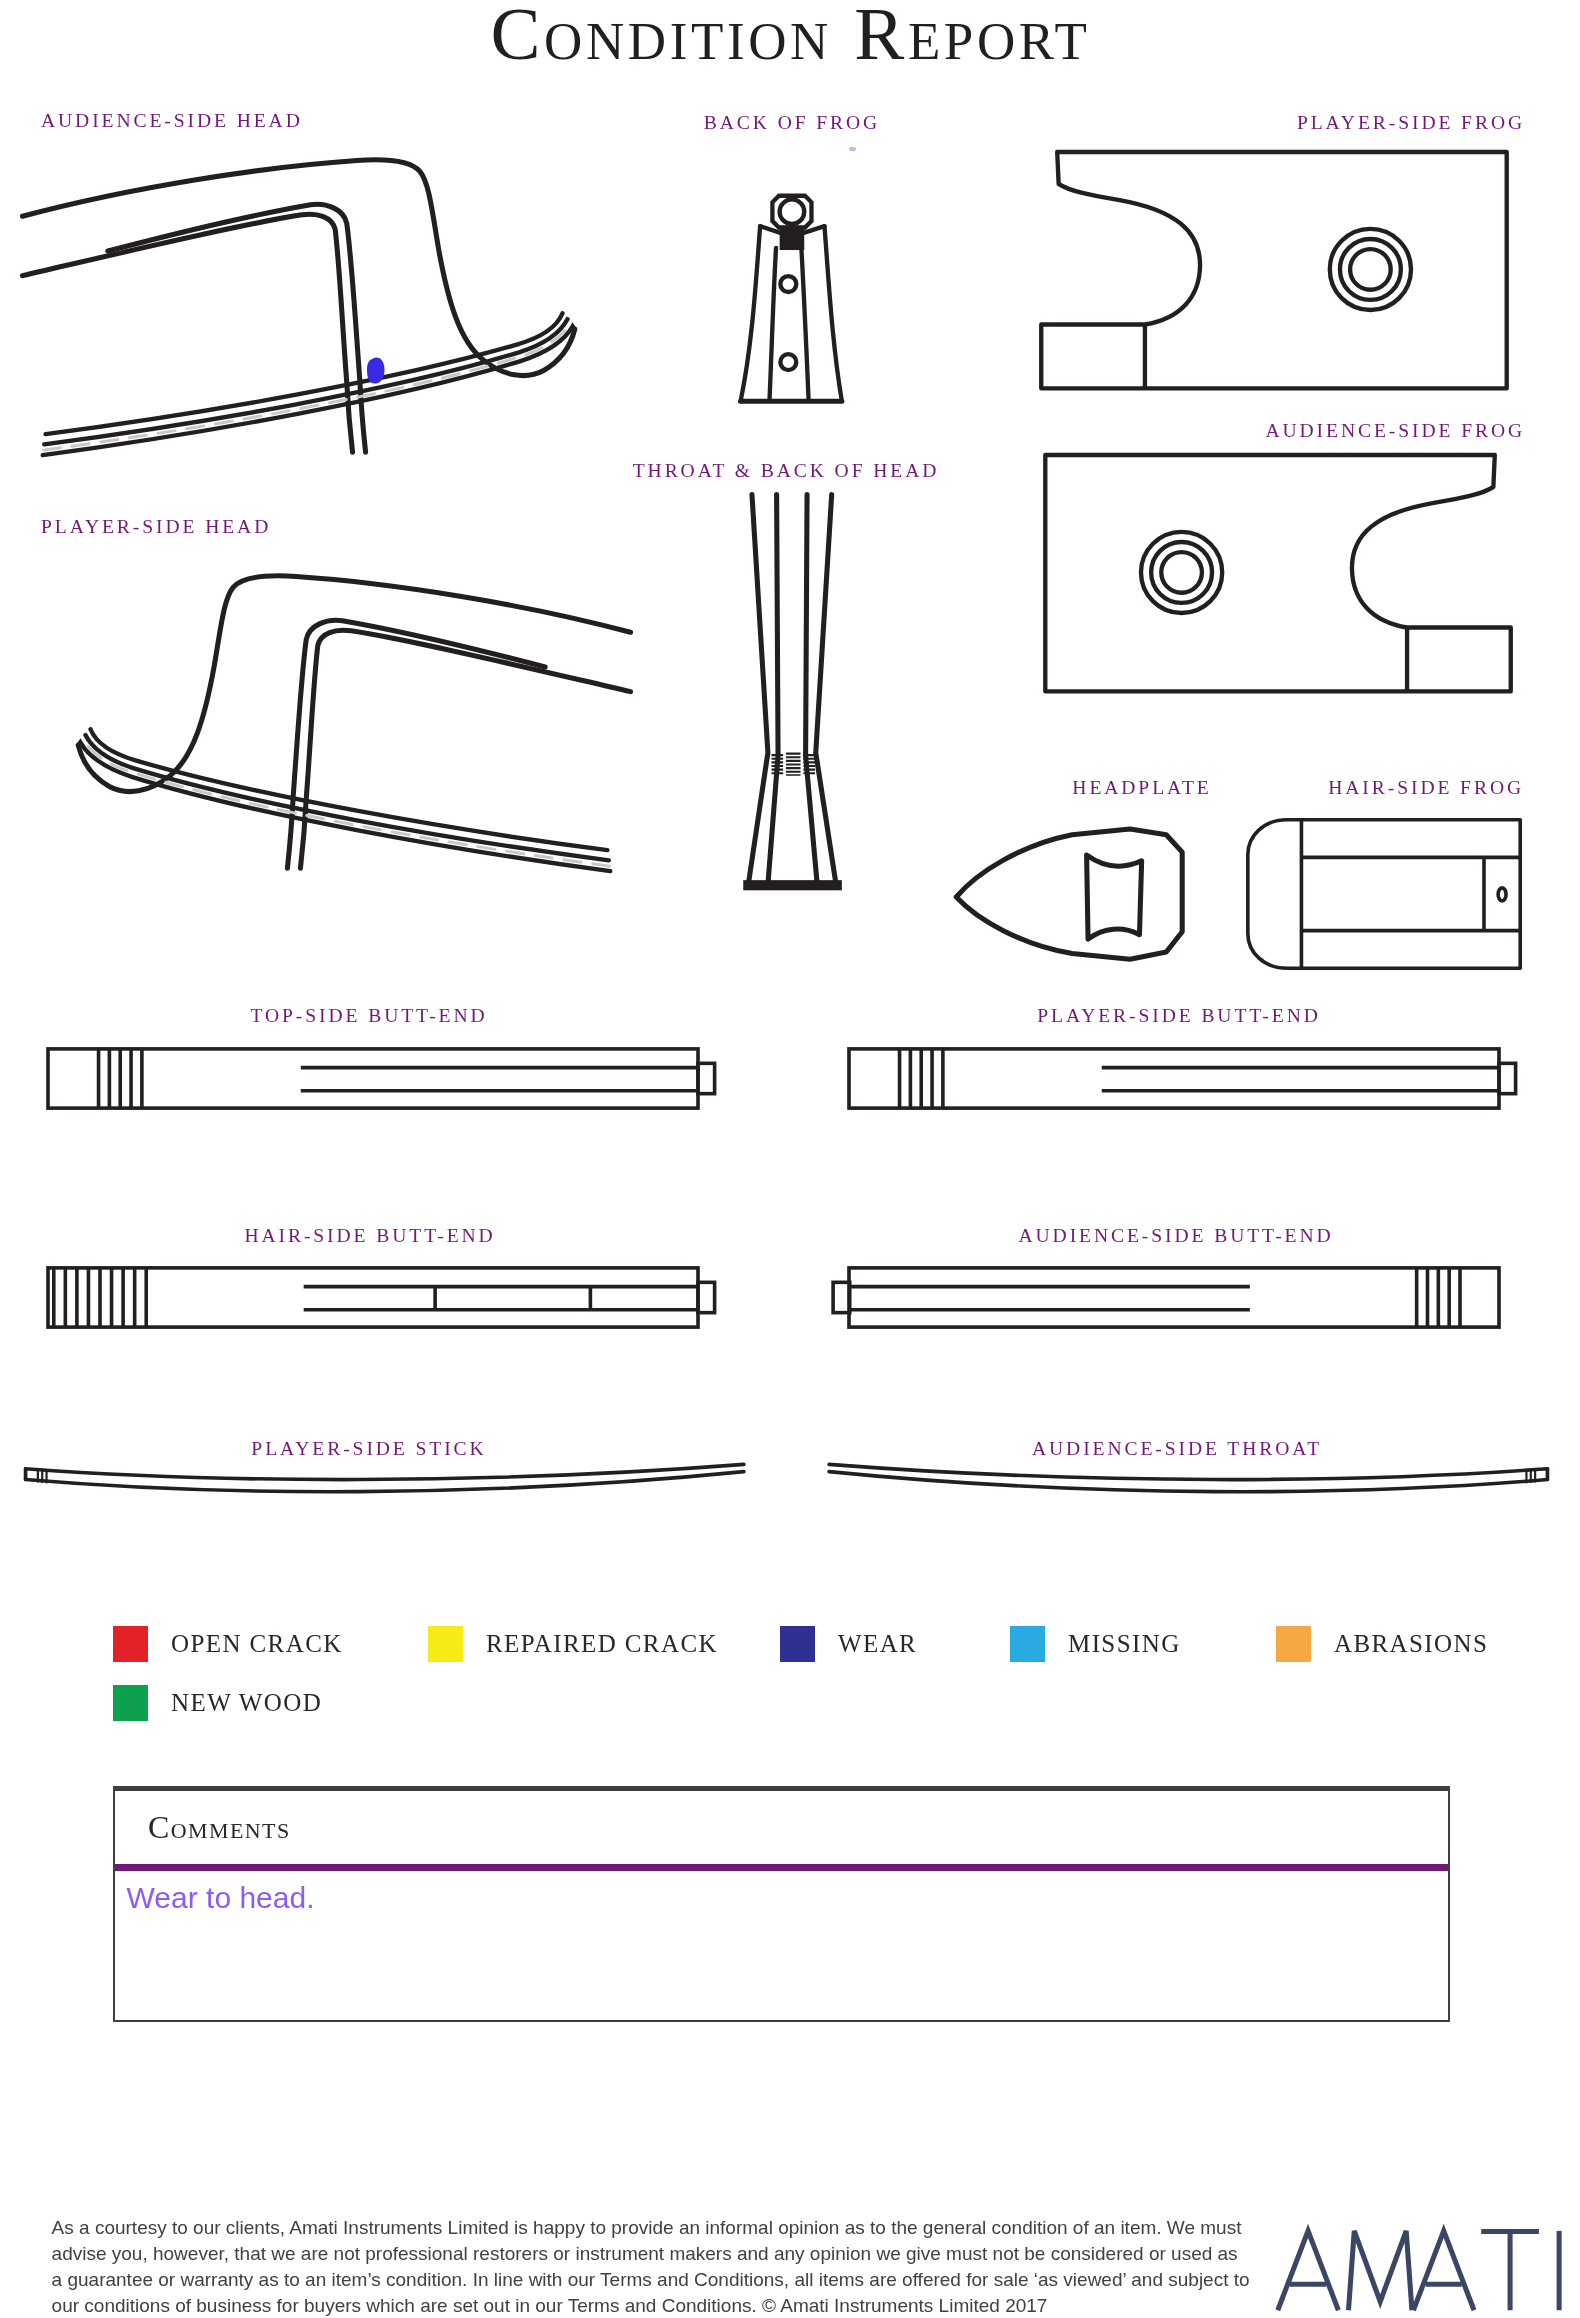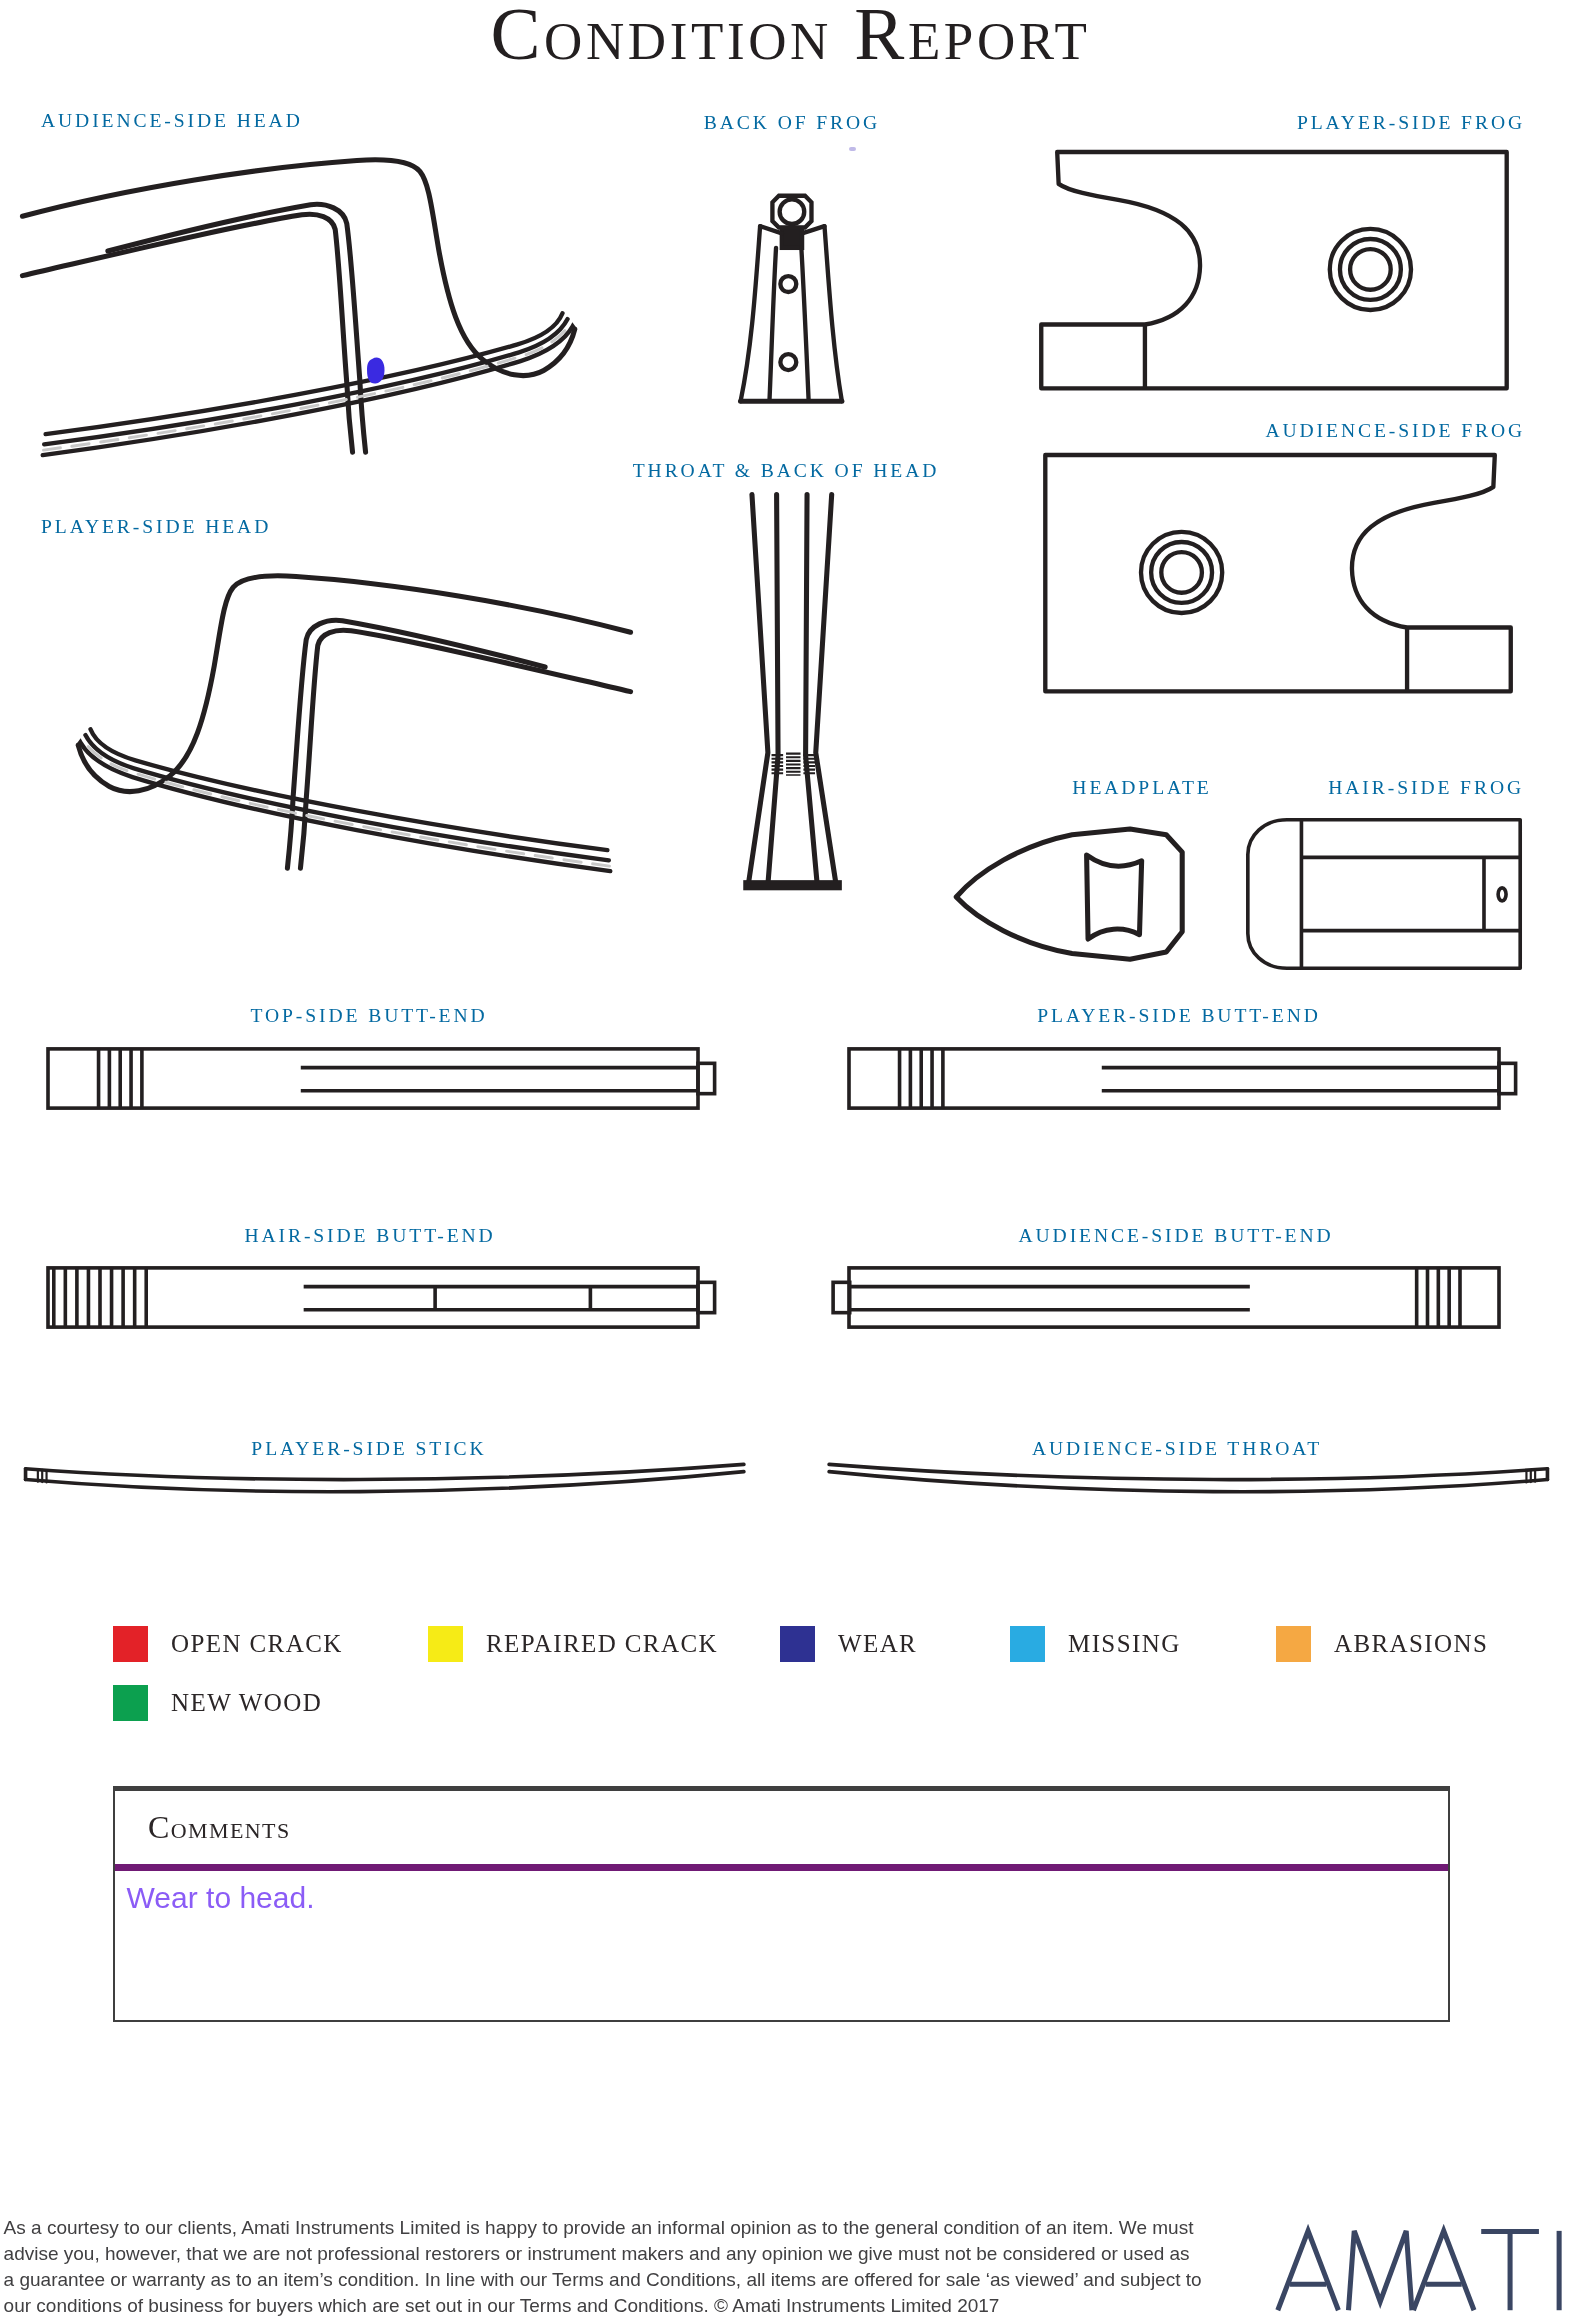--- a/index.html
+++ b/index.html
@@ -1,40 +1,40 @@
 <!DOCTYPE html>
 <html style="font-size:11.6px"><head>
 <meta charset="utf-8">
 <style>
   html,body{margin:0;padding:0;background:#ffffff;}
   #page{position:relative;width:1581px;height:2319px;background:#fff;overflow:hidden;
         font-family:"Liberation Serif",serif;color:#2b2627;}
   .title{position:absolute;top:-4.3px;left:0;width:100%;text-align:center;
          font-variant:small-caps;font-size:75px;letter-spacing:3.6px;color:#231f20;line-height:1;}
   .dlabel{position:absolute;font-family:"Liberation Serif",serif;font-size:19.6px;
-          letter-spacing:2.9px;color:#0369a1;white-space:nowrap;}
+          letter-spacing:2.9px;color:#701a75;white-space:nowrap;}
   .dlabel.ctr{transform:translateX(-50%);}
   svg{position:absolute;overflow:visible;}
   .speck{position:absolute;width:6.5px;height:4.3px;border-radius:2.2px;opacity:.85;}
   
   .leg-item{position:absolute;display:flex;align-items:center;gap:23px;}
   .leg-swatch{width:35px;height:36px;flex:0 0 auto;}
   .leg-label{font-size:25px;letter-spacing:1.4px;color:#2b2627;white-space:nowrap;}
   
   .comments{position:absolute;left:113px;top:1786px;width:1337px;height:236px;
             border:2.2px solid #3f3f3f;border-top-width:5px;box-sizing:border-box;background:#fff;}
   .comments-header{height:73px;border-bottom:7px solid #701a75;box-sizing:content-box;
                    display:flex;align-items:center;padding-left:33px;
                    font-variant:small-caps;font-size:32px;letter-spacing:1.4px;color:#2b2627;}
   .comments-body{padding:10px 11.6px;font-family:"Liberation Sans",sans-serif;
                  font-size:30px;color:#8b5cf6;}
   
   .disclaimer{position:absolute;left:3.6px;top:2215px;width:834px;
               font-family:"Liberation Sans",sans-serif;font-size:19px;line-height:26px;color:#414042;}
-  .disclaimer span{display:block;white-space:nowrap;}
+  .disclaimer span{display:block;white-space:nowrap;margin-left:48px;}
   .sr{position:absolute;width:0.7px;height:0.7px;overflow:hidden;clip:rect(0 0 0 0);}
 </style>
 </head>
 <body>
 
 <div id="page">
 
   <div class="title">Condition Report</div>
 
   <div class="dlabel" style="left:41px;top:110px;">AUDIENCE-SIDE HEAD</div>

